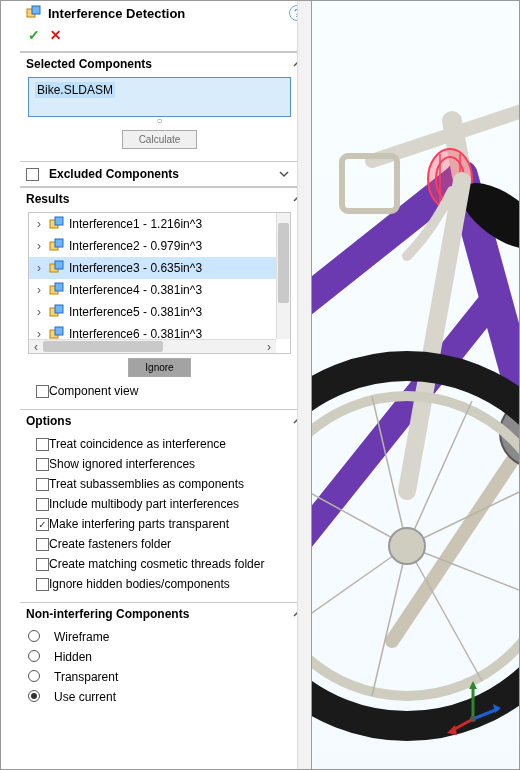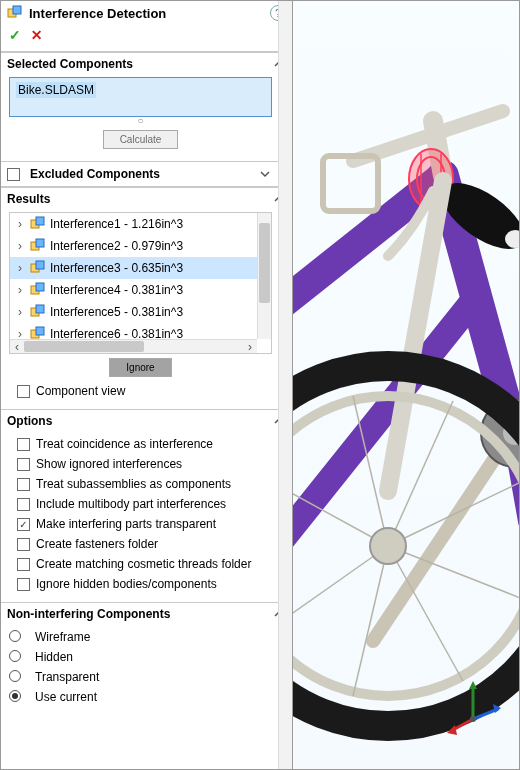--- a/index.html
+++ b/index.html
@@ -13,20 +13,21 @@
     background: #fff;
   }
   .container { display: flex; width: 520px; height: 770px; border:1px solid #999; }
   .panel {
     width: 292px;
     height: 768px;
     background: #fff;
     border-right: 1px solid #9b9b9b;
     display: flex;
     flex-direction: column;
+    margin-left: 19px;
   }
   .viewport {
     flex: 1;
     position: relative;
     background: linear-gradient(180deg,#f8fdff 0%, #f5faff 100%);
     overflow: hidden;
   }
   
   .hdr {
     display:flex; align-items:center; gap:6px;
@@ -90,21 +91,21 @@
   .res-item.sel { background:#cce6ff; }
   .res-caret { width:12px; color:#5b5b5b; display:inline-flex; justify-content:center;}
   .res-icon { width:16px; height:16px; }
   .vscroll { position:absolute; top:0; right:0; bottom:14px; width:14px; background:#f2f2f2; border-left:1px solid #dcdcdc;}
   .vthumb { position:absolute; top:10px; left:1px; right:1px; height:80px; background:#c9c9c9; border-radius:2px;}
   .hscroll { position:absolute; left:0; right:14px; bottom:0; height:14px; background:#f2f2f2; border-top:1px solid #dcdcdc;}
   .hleft,.hright{position:absolute; top:0; bottom:0; width:14px; display:flex; align-items:center; justify-content:center; color:#555;}
   .hleft{left:0;} .hright{right:0;}
   .hthumb{position:absolute; top:1px; bottom:1px; left:14px; width:120px; background:#c9c9c9; border-radius:2px;}
   
-  .chk-row { display:flex; align-items:center; gap:6px; padding:3px 8px; }
+  .chk-row { display:flex; align-items:center; padding:3px 8px; }
   .chk {
     width:13px; height:13px; border:1px solid #6b6b6b; background:#fff;
     display:inline-flex; align-items:center; justify-content:center;
     font-size:10px; color:#3a3a3a;
   }
   
   .rad-row { display:flex; align-items:flex-start; gap:14px; padding:3px 0;}
   .rad {
     width:12px; height:12px; border:1px solid #555; border-radius:50%; background:#fff;
     display:inline-flex; align-items:center; justify-content:center;

